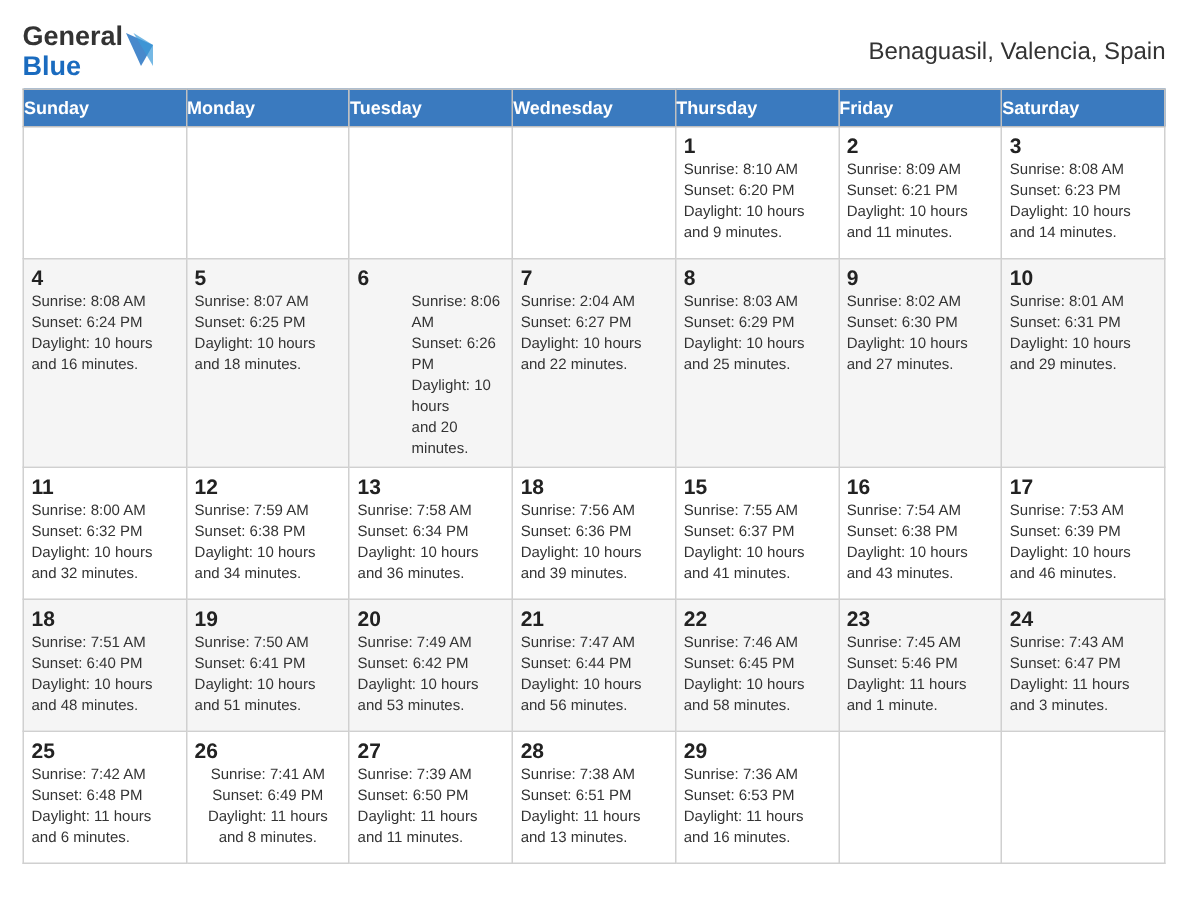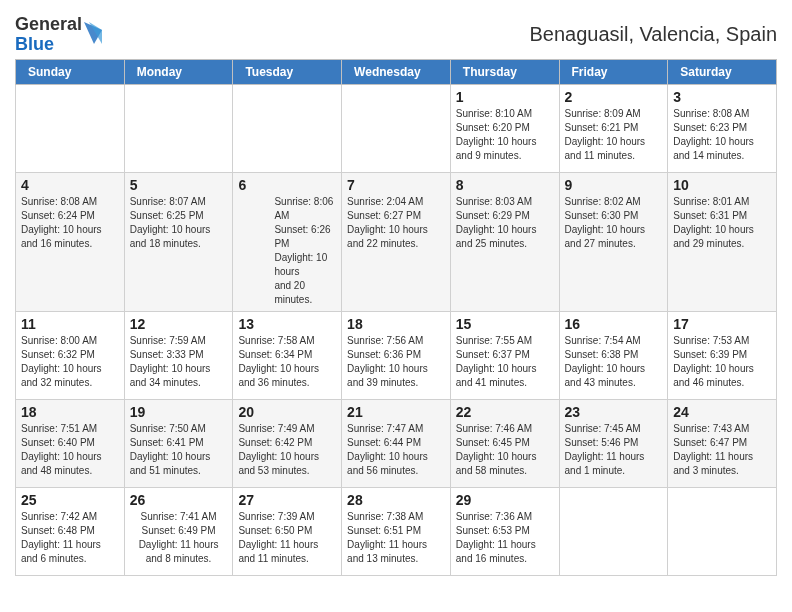--- a/index.html
+++ b/index.html
@@ -38,34 +38,34 @@
     .title-block {
       text-align: right;
     }
     .month-title {
       font-size: 36px;
       font-weight: bold;
       color: #333;
       line-height: 1.1;
     }
     .subtitle {
-      font-size: 20px;
+      font-size: 16px;
       color: #333;
     }
     table {
       width: 100%;
       border-collapse: collapse;
       table-layout: fixed;
     }
     thead th {
       background-color: #3a7abf;
       color: #fff;
       font-size: 12px;
       font-weight: bold;
-      padding: 5px 12px;
+      padding: 5px 0;
       text-align: left;
       border: 1px solid #c0c0c0;
     }
     tbody td {
       border: 1px solid #d0d0d0;
       vertical-align: top;
       padding: 4px 5px;
       height: 88px;
       font-size: 10.5px;
       color: #333;
@@ -203,21 +203,21 @@
         <td>
           <div class="day-num">11</div>
           <div class="day-info" style="white-space: pre-line;">Sunrise: 8:00 AM
 Sunset: 6:32 PM
 Daylight: 10 hours
 and 32 minutes.</div>
         </td>
         <td>
           <div class="day-num">12</div>
           <div class="day-info" style="white-space: pre-line;">Sunrise: 7:59 AM
-Sunset: 3:33 PM
+Sunset: 6:38 PM
 Daylight: 10 hours
 and 34 minutes.</div>
         </td>
         <td>
           <div class="day-num">13</div>
           <div class="day-info" style="white-space: pre-line;">Sunrise: 7:58 AM
 Sunset: 6:34 PM
 Daylight: 10 hours
 and 36 minutes.</div>
         </td>

